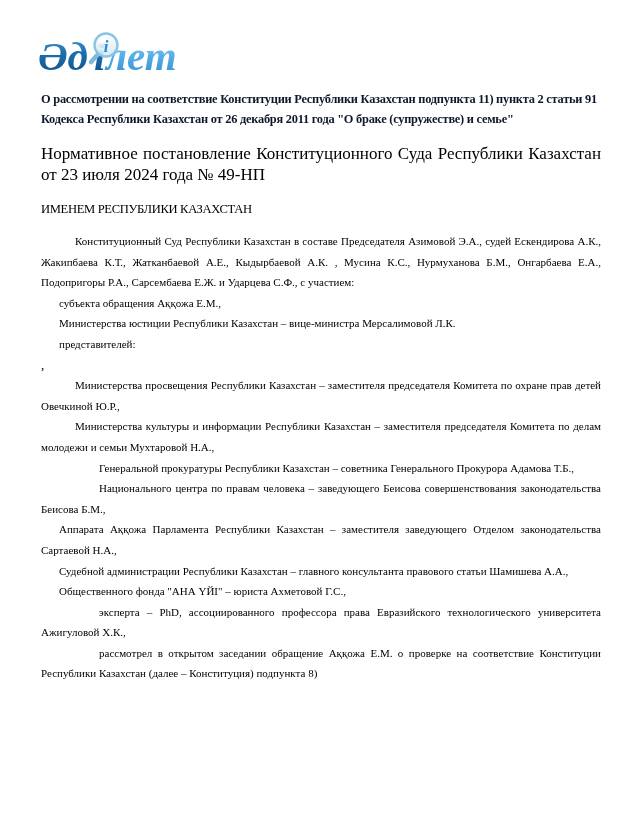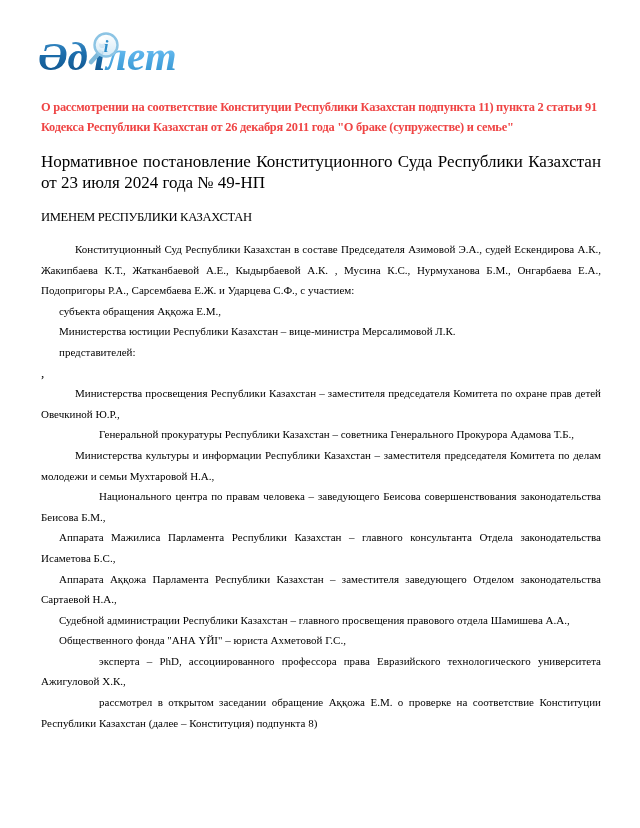--- a/index.html
+++ b/index.html
@@ -43,22 +43,22 @@
     width: 560px;
   }
 
   .doc-title {
     font-family: "Liberation Serif", "DejaVu Serif", serif;
     font-weight: bold;
     font-size: 12.4px;
     line-height: 20px;
     letter-spacing: -0.25px;
     text-align: left;
-    margin: 8px 0 14px 0;
-    color: #ef4444;
+    margin: 0 0 14px 0;
+    color: #0f172a;
   }
 
   .doc-subtitle {
     font-size: 17px;
     line-height: 21px;
     text-align: justify;
     text-align-last: left;
     margin: 0 0 14px 0;
   }
 
@@ -136,31 +136,30 @@
     <p class="para indent-2">субъекта обращения Аққожа Е.М.,</p>
 
     <p class="para indent-2">Министерства юстиции Республики Казахстан – вице-министра Мерсалимовой Л.К.</p>
 
     <p class="para indent-2">представителей:</p>
 
     <p class="stray">,</p>
 
     <p class="para indent-1">Министерства просвещения Республики Казахстан – заместителя председателя Комитета по охране прав детей Овечкиной Ю.Р.,</p>
 
+    <p class="para indent-1">Министерства культуры и информации Республики Казахстан – заместителя председателя Комитета по делам молодежи и семьи Мухтаровой Н.А.,</p>
+
     <p class="para indent-3">Генеральной прокуратуры Республики Казахстан – советника Генерального Прокурора Адамова Т.Б.,</p>
-
-    <p class="para indent-1">Министерства культуры и информации Республики Казахстан – заместителя председателя Комитета по делам молодежи и семьи Мухтаровой Н.А.,</p>
 
     <p class="para indent-3">Национального центра по правам человека – заведующего Беисова совершенствования законодательства Беисова Б.М.,</p>
 
-    <p class="para indent-2">Аппарата Мажилиса Парламента Республики Казахстан – главного консультанта Отдела законодательства Исаметова Б.С.,</p>
 
     <p class="para indent-2">Аппарата Аққожа Парламента Республики Казахстан – заместителя заведующего Отделом законодательства Сартаевой Н.А.,</p>
 
-    <p class="para indent-2">Судебной администрации Республики Казахстан – главного просвещения правового отдела Шамишева А.А.,</p>
+    <p class="para indent-2">Судебной администрации Республики Казахстан – главного консультанта правового статьи Шамишева А.А.,</p>
 
     <p class="para indent-2">Общественного фонда "АНА ҮЙІ" – юриста Ахметовой Г.С.,</p>
 
     <p class="para indent-3">эксперта – PhD, ассоциированного профессора права Евразийского технологического университета Ажигуловой Х.К.,</p>
 
     <p class="para indent-3">рассмотрел в открытом заседании обращение Аққожа Е.М. о проверке на соответствие Конституции Республики Казахстан (далее – Конституция) подпункта 8)</p>
 
   </div>
 </div>
 

